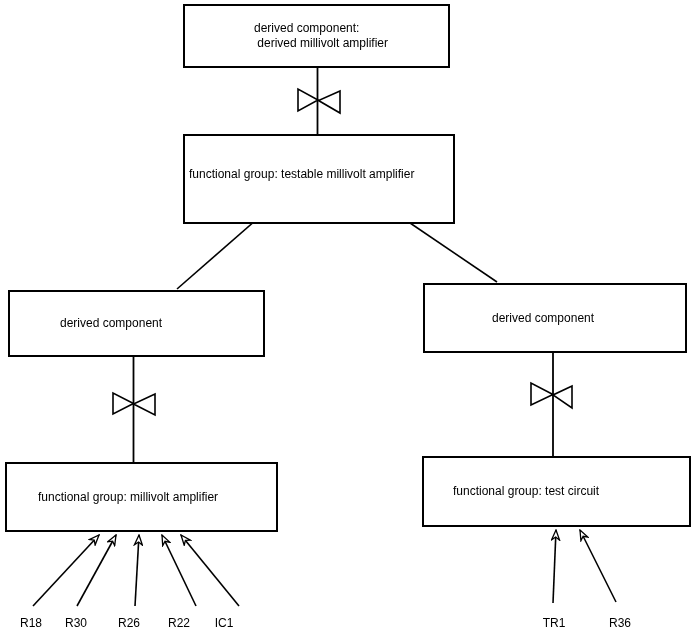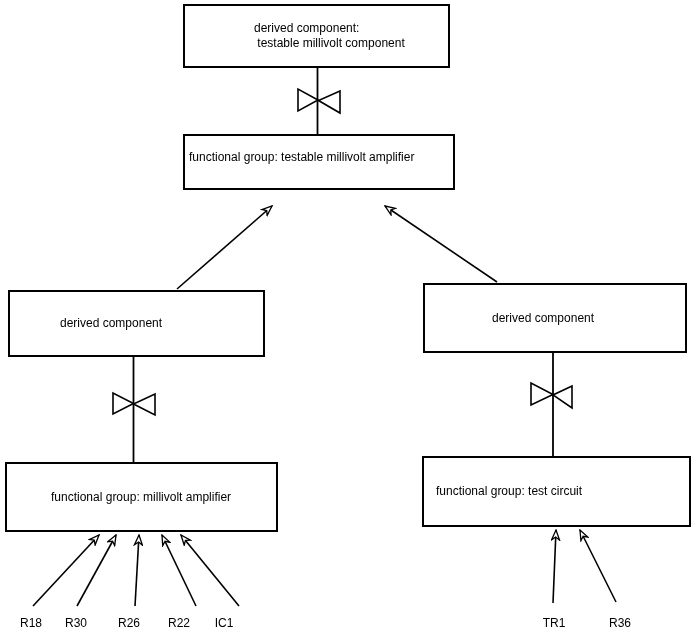--- a/index.html
+++ b/index.html
@@ -8,25 +8,25 @@
     font-family:"Liberation Sans","DejaVu Sans",sans-serif;color:#000;
   }
   .overlay{position:absolute;left:0;top:0;width:698px;height:631px;}
   .box{
     position:absolute;box-sizing:border-box;background:#ffffff;border:2px solid #000000;
     display:flex;flex-direction:column;justify-content:center;
     font-size:12px;line-height:15px;
   }
   .bl{white-space:pre;}
   .b1{left:183px;top:4px;width:267px;height:64px;padding-left:69px;}
-  .b2{left:183px;top:134px;width:272px;height:56px;padding-left:4px;padding-bottom:10px;}
+  .b2{left:183px;top:134px;width:272px;height:90px;padding-left:4px;padding-bottom:10px;}
   .b3{left:8px;top:290px;width:257px;height:67px;padding-left:50px;}
   .b4{left:423px;top:283px;width:264px;height:70px;padding-left:67px;}
-  .b5{left:5px;top:462px;width:273px;height:70px;padding-left:44px;}
-  .b6{left:422px;top:456px;width:269px;height:71px;padding-left:12px;}
+  .b5{left:5px;top:462px;width:273px;height:70px;padding-left:31px;}
+  .b6{left:422px;top:456px;width:269px;height:71px;padding-left:29px;}
   .lbl{
     position:absolute;top:616px;font-size:12px;line-height:14px;
     transform:translateX(-50%);white-space:nowrap;
   }
 </style>
 </head>
 <body>
 
 <div class="stage">
 
@@ -62,21 +62,21 @@
     <line x1="135" y1="606" x2="139" y2="535" stroke="#000" stroke-width="1.6" marker-end="url(#ah)"></line>
     <line x1="196" y1="606" x2="162" y2="535" stroke="#000" stroke-width="1.6" marker-end="url(#ah)"></line>
     <line x1="239" y1="606" x2="181" y2="535" stroke="#000" stroke-width="1.6" marker-end="url(#ah)"></line>
 
     <line x1="553" y1="603" x2="556" y2="530" stroke="#000" stroke-width="1.6" marker-end="url(#ah)"></line>
     <line x1="616" y1="602" x2="580" y2="530" stroke="#000" stroke-width="1.6" marker-end="url(#ah)"></line>
   </svg>
 
   <div class="box b1">
     <div class="bl">derived component:</div>
-    <div class="bl"> testable millivolt component</div>
+    <div class="bl"> derived millivolt amplifier</div>
   </div>
 
   <div class="box b2">
     <div class="bl">functional group: testable millivolt amplifier</div>
   </div>
 
   <div class="box b3">
     <div class="bl">derived component</div>
   </div>
 

